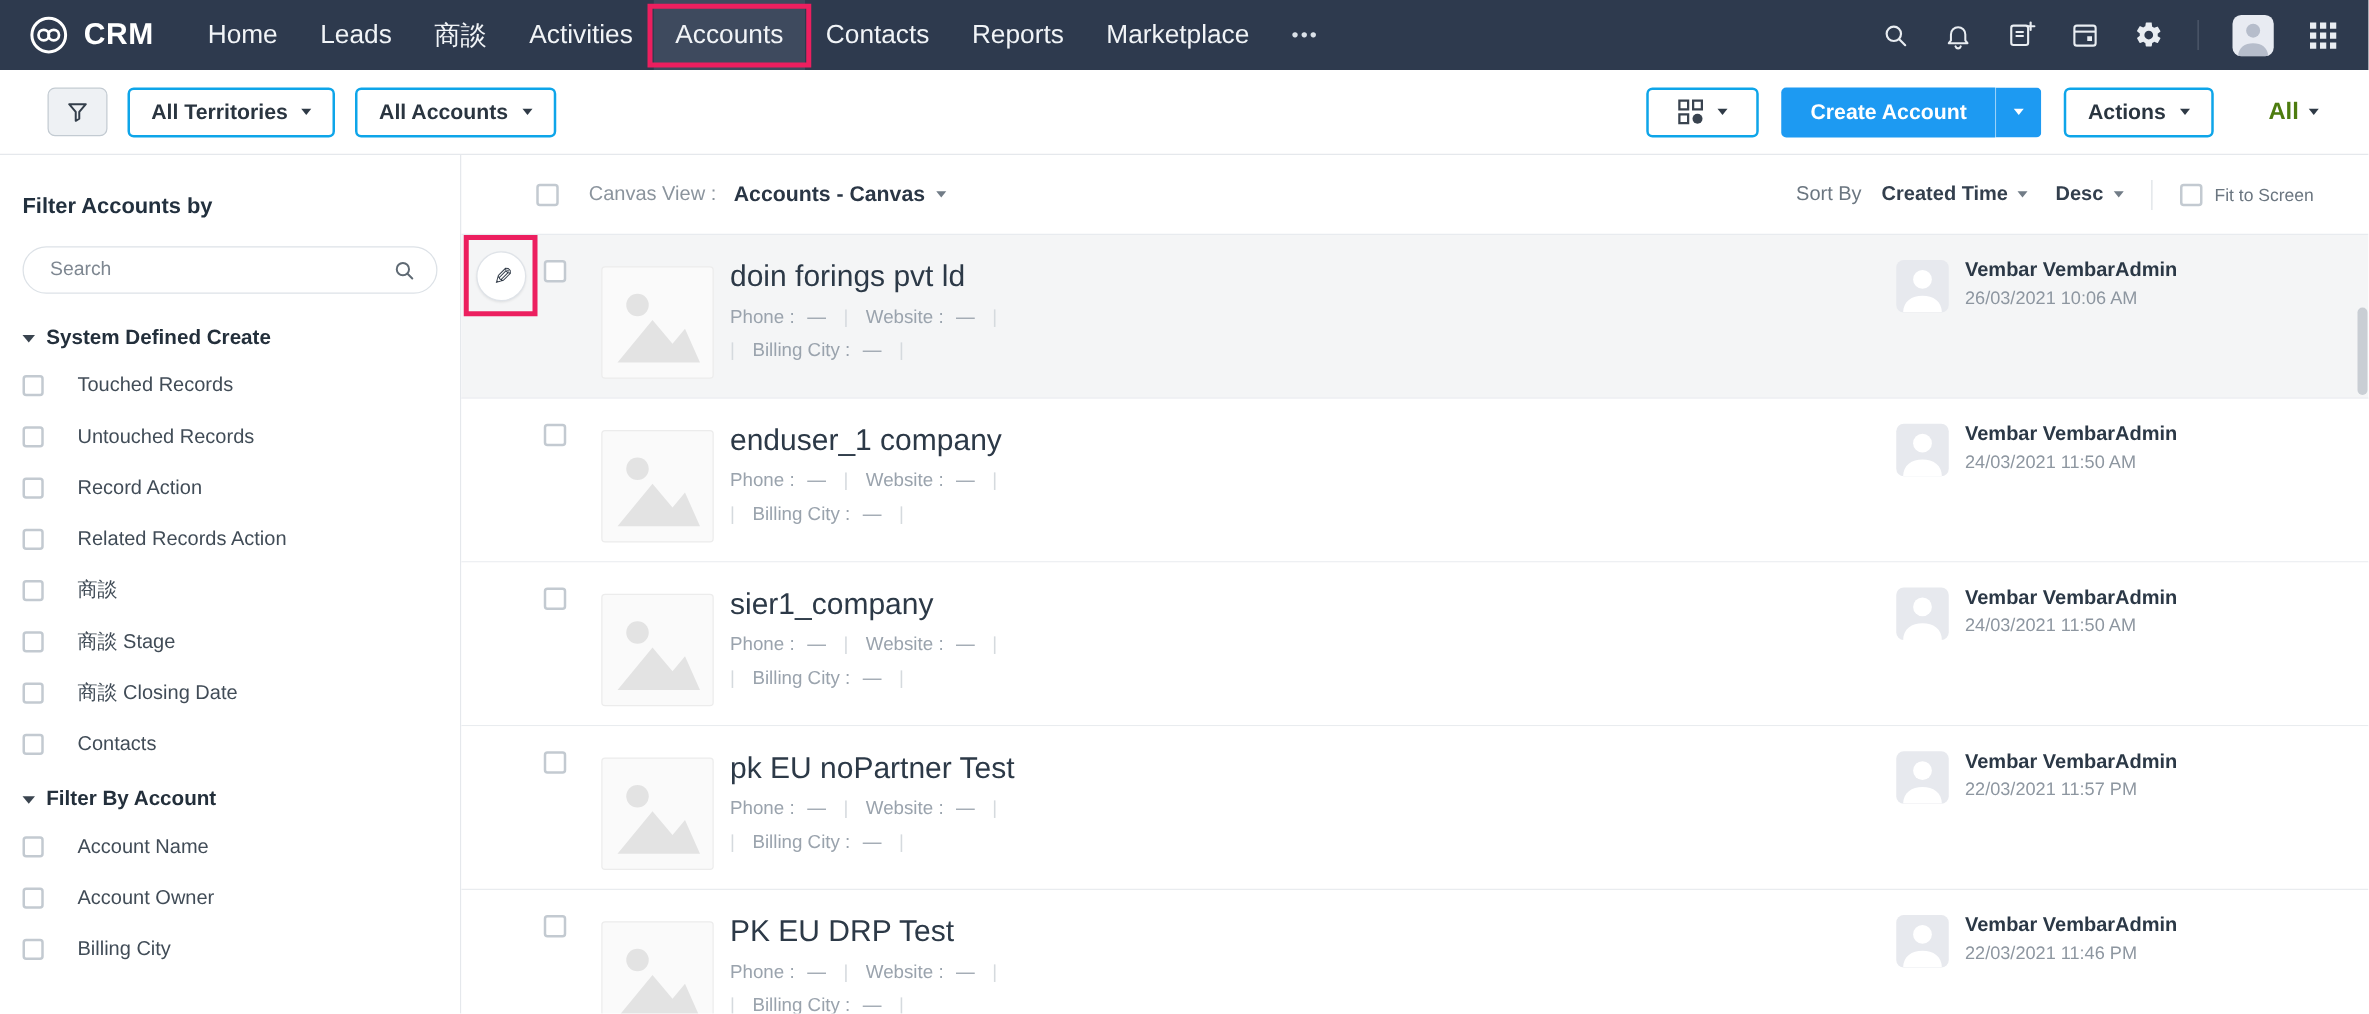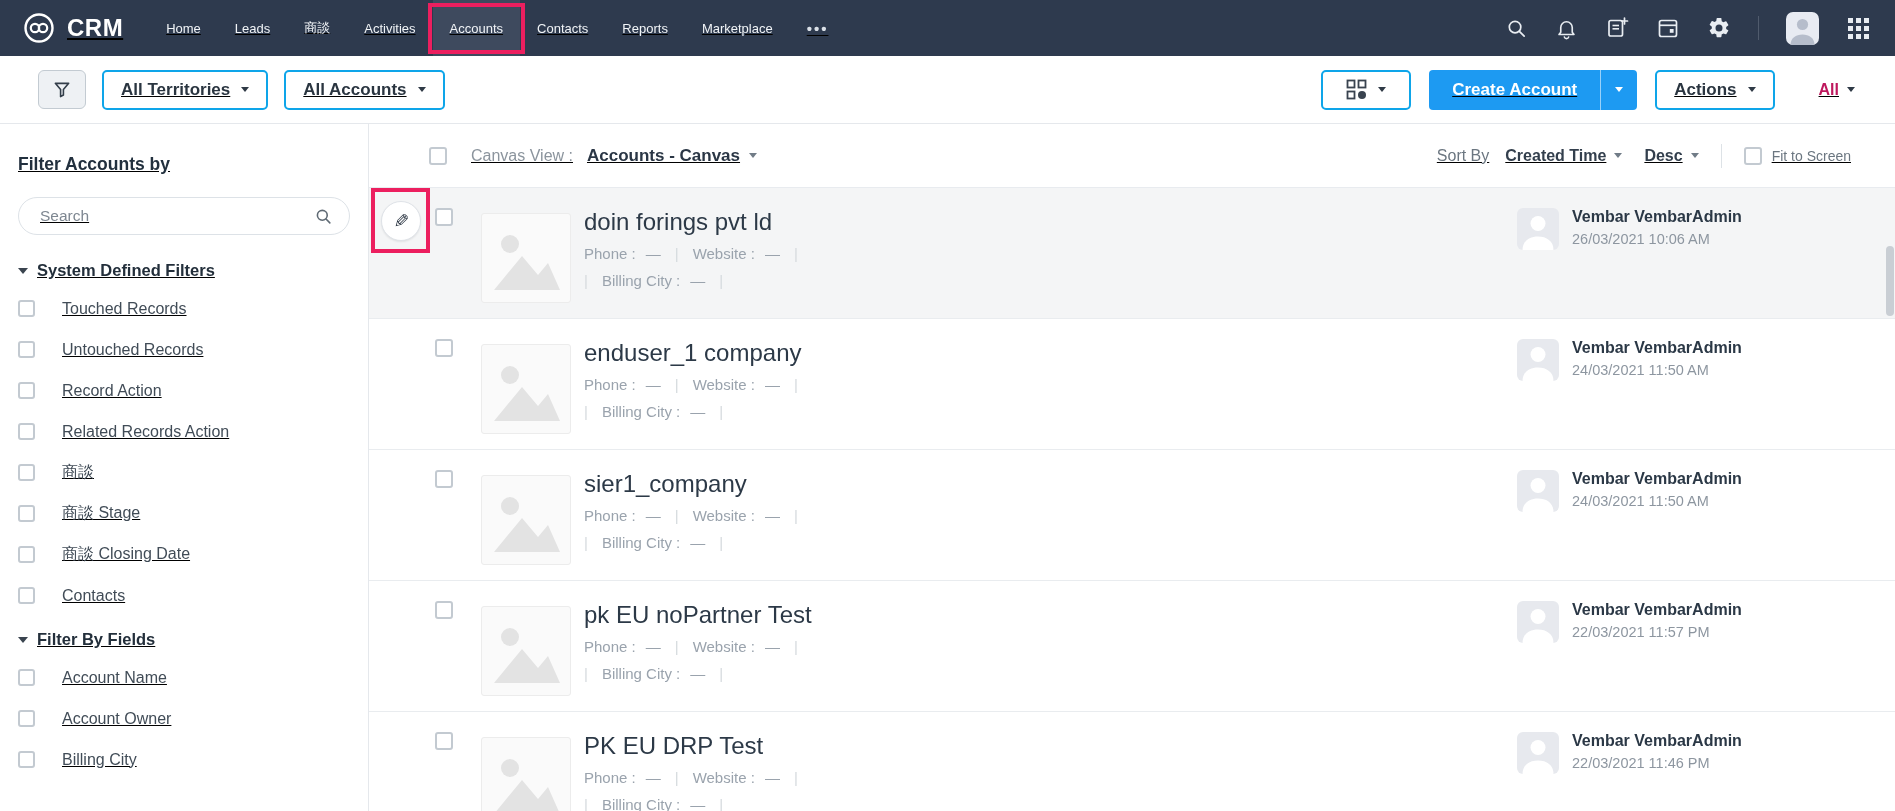--- a/index.html
+++ b/index.html
@@ -1,42 +1,42 @@
 <!DOCTYPE html>
 <html><head>
 <meta charset="utf-8">
 <style>
   html,body{margin:0;padding:0;background:#fff;}
   *{box-sizing:border-box;font-family:"Liberation Sans","DejaVu Sans",sans-serif;}
-  .screen{position:relative;width:1895px;height:811px;overflow:hidden;background:#fff;text-decoration:underline;}
+  .screen{position:relative;width:1895px;height:811px;overflow:hidden;background:#fff;}
 
   
   .topnav{height:56px;background:#2e3a4e;display:flex;align-items:stretch;padding:0 24px 0 22px;}
   .brand-group{display:flex;align-items:center;gap:11px;margin-right:26px;}
   .brand-text{color:#fff;font-size:24px;font-weight:700;letter-spacing:.5px;}
   .nav-items{display:flex;align-items:stretch;}
-  .nav-item{display:flex;align-items:center;padding:0 17px;color:#f1f4f7;font-size:13px;font-weight:500;position:relative;cursor:pointer;white-space:nowrap;}
+  .nav-item{display:flex;align-items:center;padding:0 17px;color:#f1f4f7;font-size:21px;font-weight:500;position:relative;cursor:pointer;white-space:nowrap;}
   .nav-item.active{background:#3e4a5e;}
   .hl-box{position:absolute;left:-5px;right:-5px;top:3px;bottom:2px;border:4px solid #ec1f5f;pointer-events:none;}
   .nav-item.more{font-weight:700;letter-spacing:2px;color:#dbe1e8;font-size:15px;}
   .nav-icons{margin-left:auto;display:flex;align-items:center;gap:27px;}
   .nav-icons svg{display:block;}
   .nav-divider{width:1px;height:24px;background:#505b6d;}
   .nav-avatar{width:33px;height:33px;border-radius:7px;background:#e8ebf2;overflow:hidden;position:relative;cursor:pointer;}
 
   
   .toolbar{height:67px;display:flex;align-items:center;padding:0 40px 0 38px;gap:16px;background:#fff;}
   .funnel-btn{width:48px;height:39px;background:#eef1f4;border:1px solid #c3cbd2;border-radius:6px;display:flex;align-items:center;justify-content:center;cursor:pointer;}
   .btn{height:40px;border:2px solid #0ea5e9;border-radius:5px;background:#fff;display:inline-flex;align-items:center;gap:11px;padding:0 17px;font-size:17px;font-weight:700;color:#2a3540;cursor:pointer;white-space:nowrap;}
   .tb-right{margin-left:auto;display:flex;align-items:center;gap:18px;}
   .view-btn{height:40px;width:90px;justify-content:center;}
   .create{display:flex;cursor:pointer;}
   .create-main{background:#1d9af2;color:#fff;font-weight:700;font-size:17px;padding:0 23px;height:40px;border-radius:4px 0 0 4px;display:flex;align-items:center;}
   .create-caret{background:#1d9af2;width:37px;height:40px;border-left:1px solid rgba(255,255,255,.55);border-radius:0 4px 4px 0;display:flex;align-items:center;justify-content:center;color:#fff;}
-  .all-dd{display:flex;align-items:center;gap:8px;font-size:16px;font-weight:700;color:#be185d;margin-left:26px;cursor:pointer;}
+  .all-dd{display:flex;align-items:center;gap:8px;font-size:19px;font-weight:700;color:#4d7c0f;margin-left:26px;cursor:pointer;}
   .car{width:0;height:0;border-left:4.5px solid transparent;border-right:4.5px solid transparent;border-top:5.5px solid currentColor;display:inline-block;}
   .car.dark{color:#2f3a46;}
   .car.gray{color:#717c87;}
 
   
   .content{display:flex;height:688px;border-top:1px solid #e5e8ec;}
 
   
   .sidebar{width:369px;border-right:1px solid #e5e8ec;padding:30px 18px 0 18px;flex:none;}
   .sb-title{font-size:17.5px;font-weight:700;color:#22303e;margin-bottom:22px;}
@@ -227,21 +227,21 @@
       <div class="sb-search">
         <input type="text" placeholder="Search" style="">
         <svg width="19" height="19" viewBox="0 0 24 24">
           <circle cx="10.5" cy="10.5" r="6.2" fill="none" stroke="#5f6a74" stroke-width="2"></circle>
           <line x1="15.2" y1="15.2" x2="20" y2="20" stroke="#5f6a74" stroke-width="2" stroke-linecap="round"></line>
         </svg>
       </div>
 
       <div class="sb-section">
         <span class="car"></span>
-        <span>System Defined Filters</span>
+        <span>System Defined Create</span>
       </div>
       <label class="chk-item">
           <span class="cb"></span>
           <span class="chk-label">Touched Records</span>
         </label>
       <label class="chk-item">
           <span class="cb"></span>
           <span class="chk-label">Untouched Records</span>
         </label>
       <label class="chk-item">
@@ -264,21 +264,21 @@
           <span class="cb"></span>
           <span class="chk-label">商談 Closing Date</span>
         </label>
       <label class="chk-item">
           <span class="cb"></span>
           <span class="chk-label">Contacts</span>
         </label>
 
       <div class="sb-section">
         <span class="car"></span>
-        <span>Filter By Fields</span>
+        <span>Filter By Account</span>
       </div>
       <label class="chk-item">
           <span class="cb"></span>
           <span class="chk-label">Account Name</span>
         </label>
       <label class="chk-item">
           <span class="cb"></span>
           <span class="chk-label">Account Owner</span>
         </label>
       <label class="chk-item">

